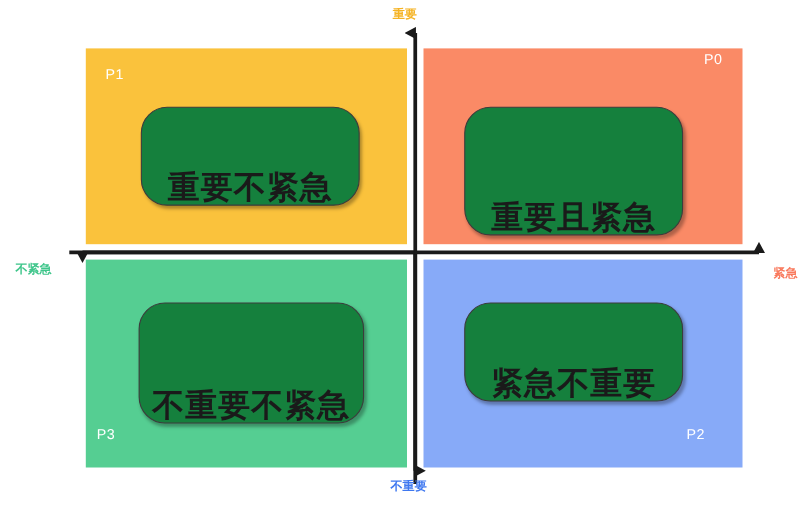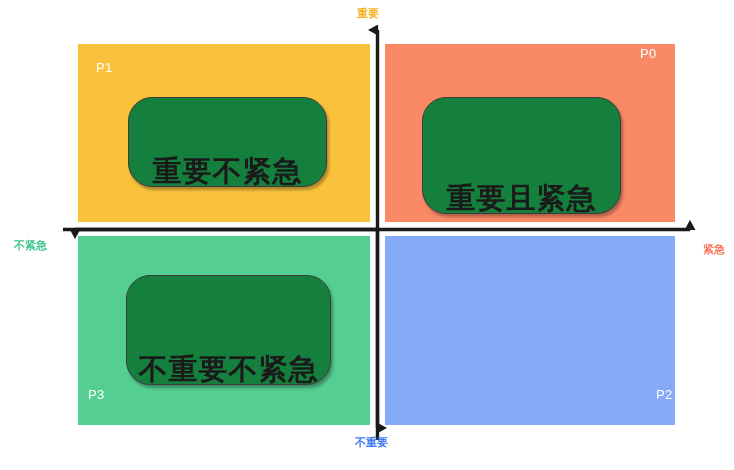--- a/index.html
+++ b/index.html
@@ -34,21 +34,21 @@
     color: #ffffff;
     font-size: 13px;
     font-weight: normal;
     letter-spacing: 0.4px;
     line-height: 1;
     white-space: nowrap;
   }
   #ptag-p1 { left: 96px;  top: 61px; }
   #ptag-p0 { left: 640px; top: 47px; }
   #ptag-p3 { left: 88px;  top: 388px; }
-  #ptag-p2 { left: 640px; top: 388px; padding-left: 16px; }
+  #ptag-p2 { left: 608px; top: 388px; padding-left: 16px; }
 
   
   .card {
     position: absolute;
     box-sizing: border-box;
     background: #15803d;
     border: 1.6px solid #3c3c3c;
     border-radius: 24px;
     box-shadow: 2px 3px 3px rgba(0,0,0,0.30);
     display: flex;
@@ -131,19 +131,22 @@
 
   <div class="card" id="card-p1">
     <span>重要不紧急</span>
   </div>
   <div class="card" id="card-p0">
     <span>重要且紧急</span>
   </div>
   <div class="card" id="card-p3">
     <span>不重要不紧急</span>
   </div>
+  <div class="card" id="card-p2">
+    <span>紧急不重要</span>
+  </div>
 
   <div class="axlabel" id="axlabel-top" style="color: rgb(245, 179, 35);">重要</div>
   <div class="axlabel" id="axlabel-bottom" style="color: rgb(63, 120, 240);">不重要</div>
   <div class="axlabel" id="axlabel-left" style="color: rgb(63, 198, 139);">不紧急</div>
   <div class="axlabel" id="axlabel-right" style="color: rgb(249, 121, 92);">紧急</div>
 
 </div>
 
 </body></html>

